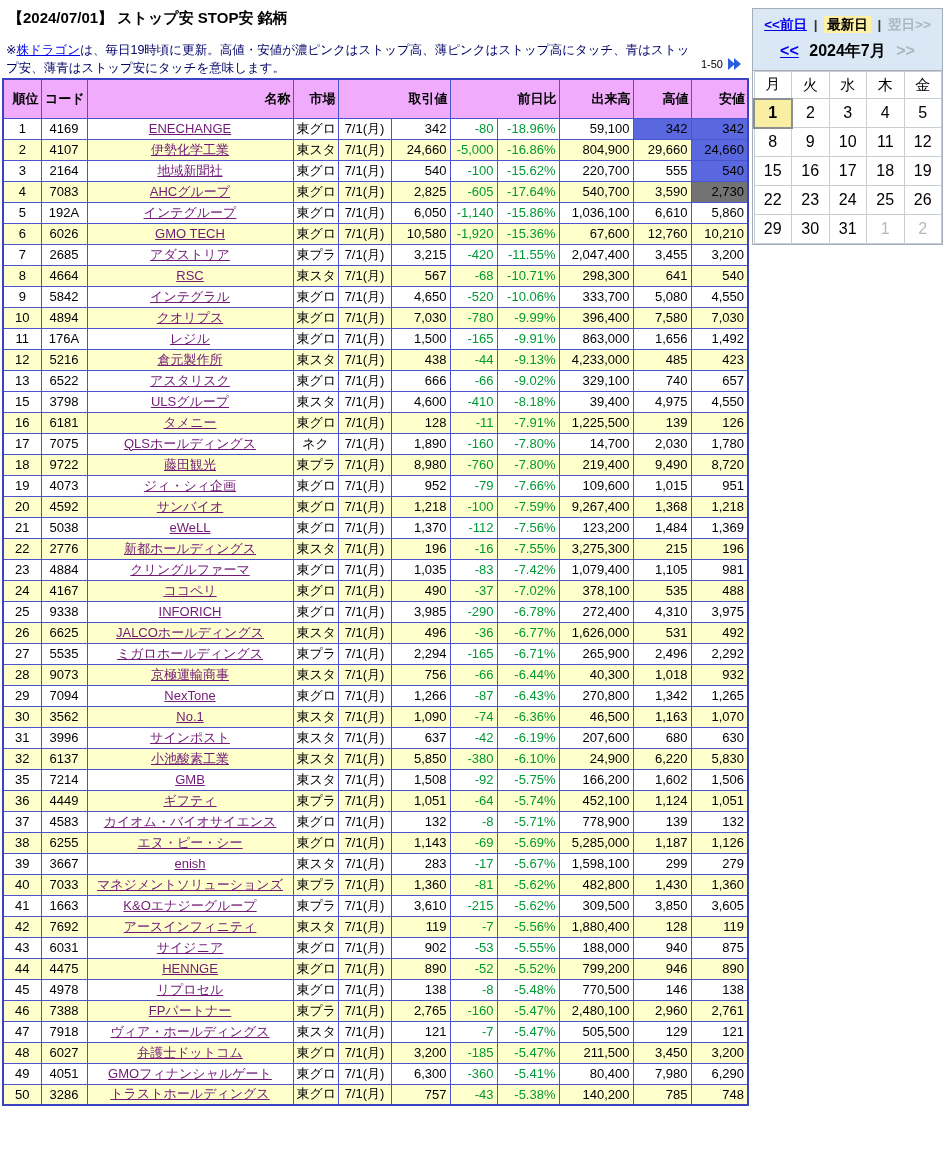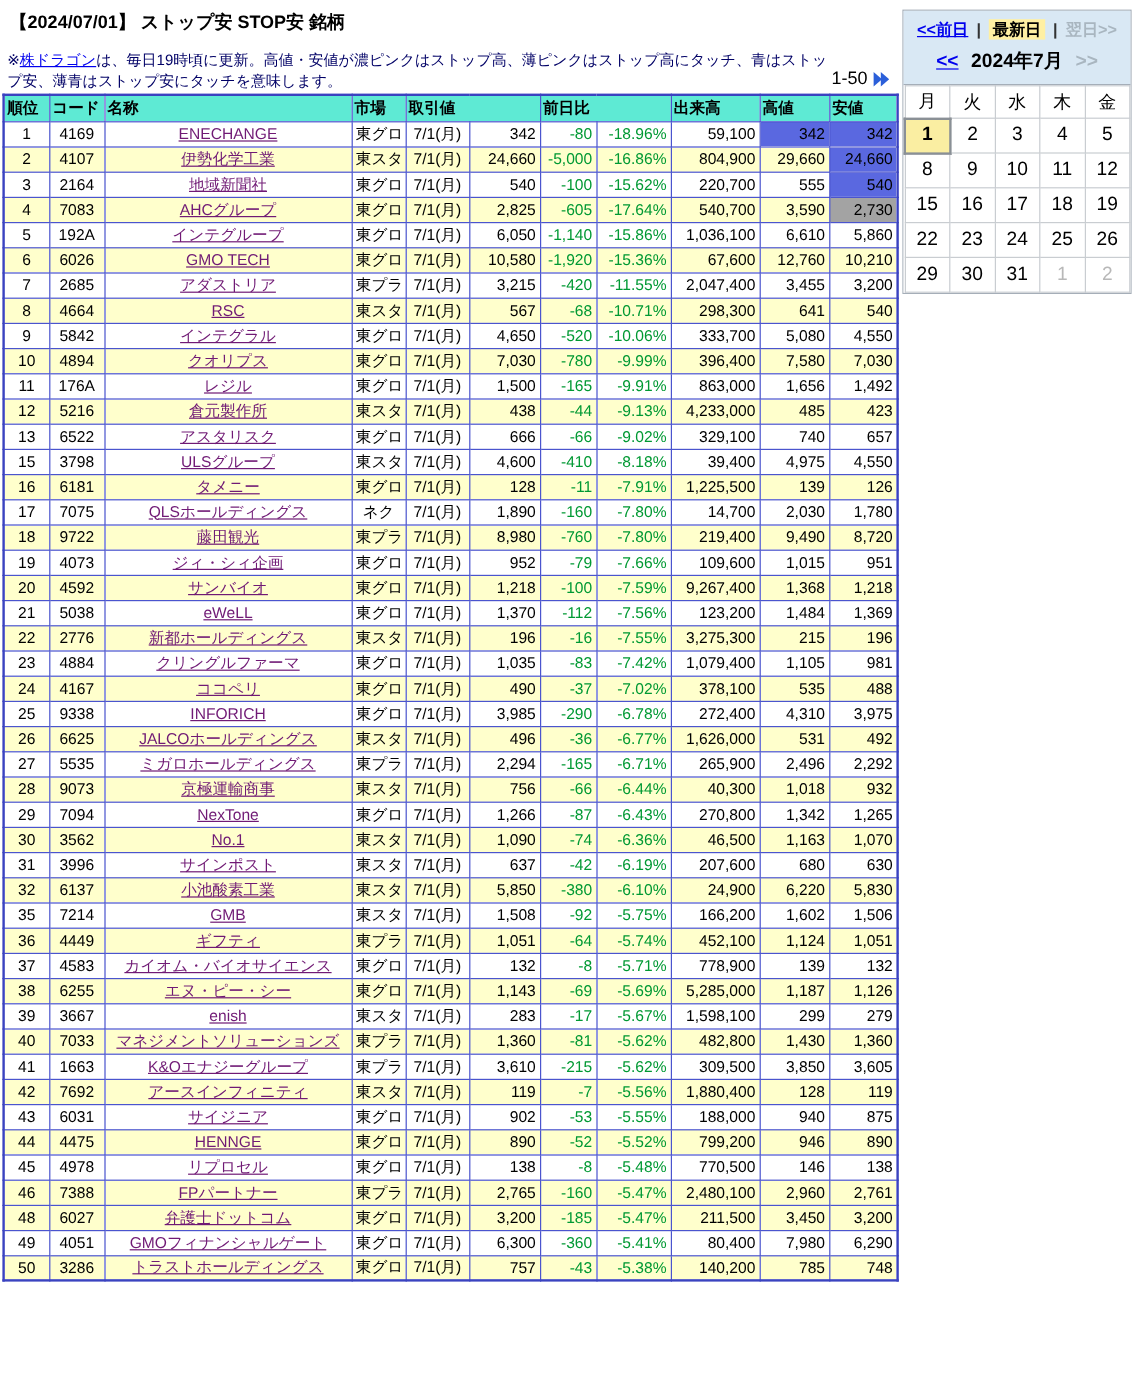--- a/index.html
+++ b/index.html
@@ -3,38 +3,38 @@
 <meta charset="utf-8">
 <style>
   * { box-sizing: border-box; }
   body { margin: 0; background: #fff; font-family: "Liberation Sans", "DejaVu Sans", sans-serif; }
   .page { position: relative; width: 951px; height: 1151px; background: #fff; overflow: hidden; }
 
   .main { position: absolute; left: 2px; top: 0; width: 745px; }
   .page-title { position: absolute; left: 6px; top: 9px; font-size: 15px; font-weight: bold; color: #000; white-space: nowrap; }
   .notice { position: absolute; left: 4px; top: 41px; width: 686px; font-size: 12.5px; line-height: 1.45; color: #000066; }
   .notice a { color: #0000EE; margin-top: 35px; }
-  .pager { position: absolute; right: 4px; top: 57px; font-size: 15px; color: #000; display: flex; align-items: center; gap: 3px; }
+  .pager { position: absolute; right: 4px; top: 57px; font-size: 11px; color: #000; display: flex; align-items: center; gap: 3px; }
   .pager svg { display: block; }
 
   table.stocks { position: absolute; left: 0; top: 78px; width: 745px; border-collapse: collapse; table-layout: fixed; font-size: 13px; }
   table.stocks th, table.stocks td { border: 1px solid #4A54CE; overflow: hidden; white-space: nowrap; }
   table.stocks { border: 2px solid #3A43C0; }
-  table.stocks thead th { background: #5eead4; color: #000; font-weight: bold; height: 22px; text-align: left; padding: 0 2px; }
+  table.stocks thead th { background: #f0abfc; color: #000; font-weight: bold; height: 39px; text-align: right; padding: 0 2px; }
   table.stocks td { height: 21px; padding: 0 3px; background: #fff; }
   table.stocks tr.alt td { background: #FFFFCC; }
   td.c-center { text-align: center; }
   td.c-name { text-align: center; }
   td.c-name a { color: #701a75; text-decoration: underline; }
   td.c-num { text-align: right; padding-right: 5px; }
   td.c-green { color: #009933; }
   table.stocks tr td.hl-stop { background: #5A68E0; color: #000; }
   table.stocks tr.alt td.hl-stop { background: #5A68E0; }
   table.stocks tr td.hl-touch { background: #B3CBF6; color: #000; }
-  table.stocks tr.alt td.hl-touch { background: #a3a3a3; }
+  table.stocks tr.alt td.hl-touch { background: #737373; }
 
   .calendar { position: absolute; left: 752px; top: 8px; width: 191px; border: 1px solid #A5AEB8; }
   .cal-nav { background: #D9E8F4; padding: 7px 2px 8px; text-align: center; border-bottom: 1px solid #A5AEB8; }
   .cal-nav-row { font-size: 13.5px; font-weight: bold; color: #000; white-space: nowrap; }
   .cal-nav-row a { color: #0000EE; text-decoration: underline; }
   .cal-nav-row .sep { margin: 0 3px; color: #333; }
   .cal-nav-row .latest { background: #FFF0A3; padding: 1px 3px; }
   .cal-nav-row .disabled { color: #A9B6C0; }
   .cal-nav-row.month { margin-top: 7px; font-size: 16px; }
   .cal-nav-row.month .month-label { margin: 0 6px; }
@@ -644,20 +644,33 @@
             <td class="c-name"><a href="#">FPパートナー</a></td>
             <td class="c-center">東プラ</td>
             <td class="c-center">7/1(月)</td>
             <td class="c-num">2,765</td>
             <td class="c-num c-green">-160</td>
             <td class="c-num c-green">-5.47%</td>
             <td class="c-num">2,480,100</td>
             <td class="c-num">2,960</td>
             <td class="c-num">2,761</td>
           </tr>
+          <tr>
+            <td class="c-center">47</td>
+            <td class="c-center">7918</td>
+            <td class="c-name"><a href="#">ヴィア・ホールディングス</a></td>
+            <td class="c-center">東スタ</td>
+            <td class="c-center">7/1(月)</td>
+            <td class="c-num">121</td>
+            <td class="c-num c-green">-7</td>
+            <td class="c-num c-green">-5.47%</td>
+            <td class="c-num">505,500</td>
+            <td class="c-num">129</td>
+            <td class="c-num">121</td>
+          </tr>
           <tr class="alt">
             <td class="c-center">48</td>
             <td class="c-center">6027</td>
             <td class="c-name"><a href="#">弁護士ドットコム</a></td>
             <td class="c-center">東グロ</td>
             <td class="c-center">7/1(月)</td>
             <td class="c-num">3,200</td>
             <td class="c-num c-green">-185</td>
             <td class="c-num c-green">-5.47%</td>
             <td class="c-num">211,500</td>

